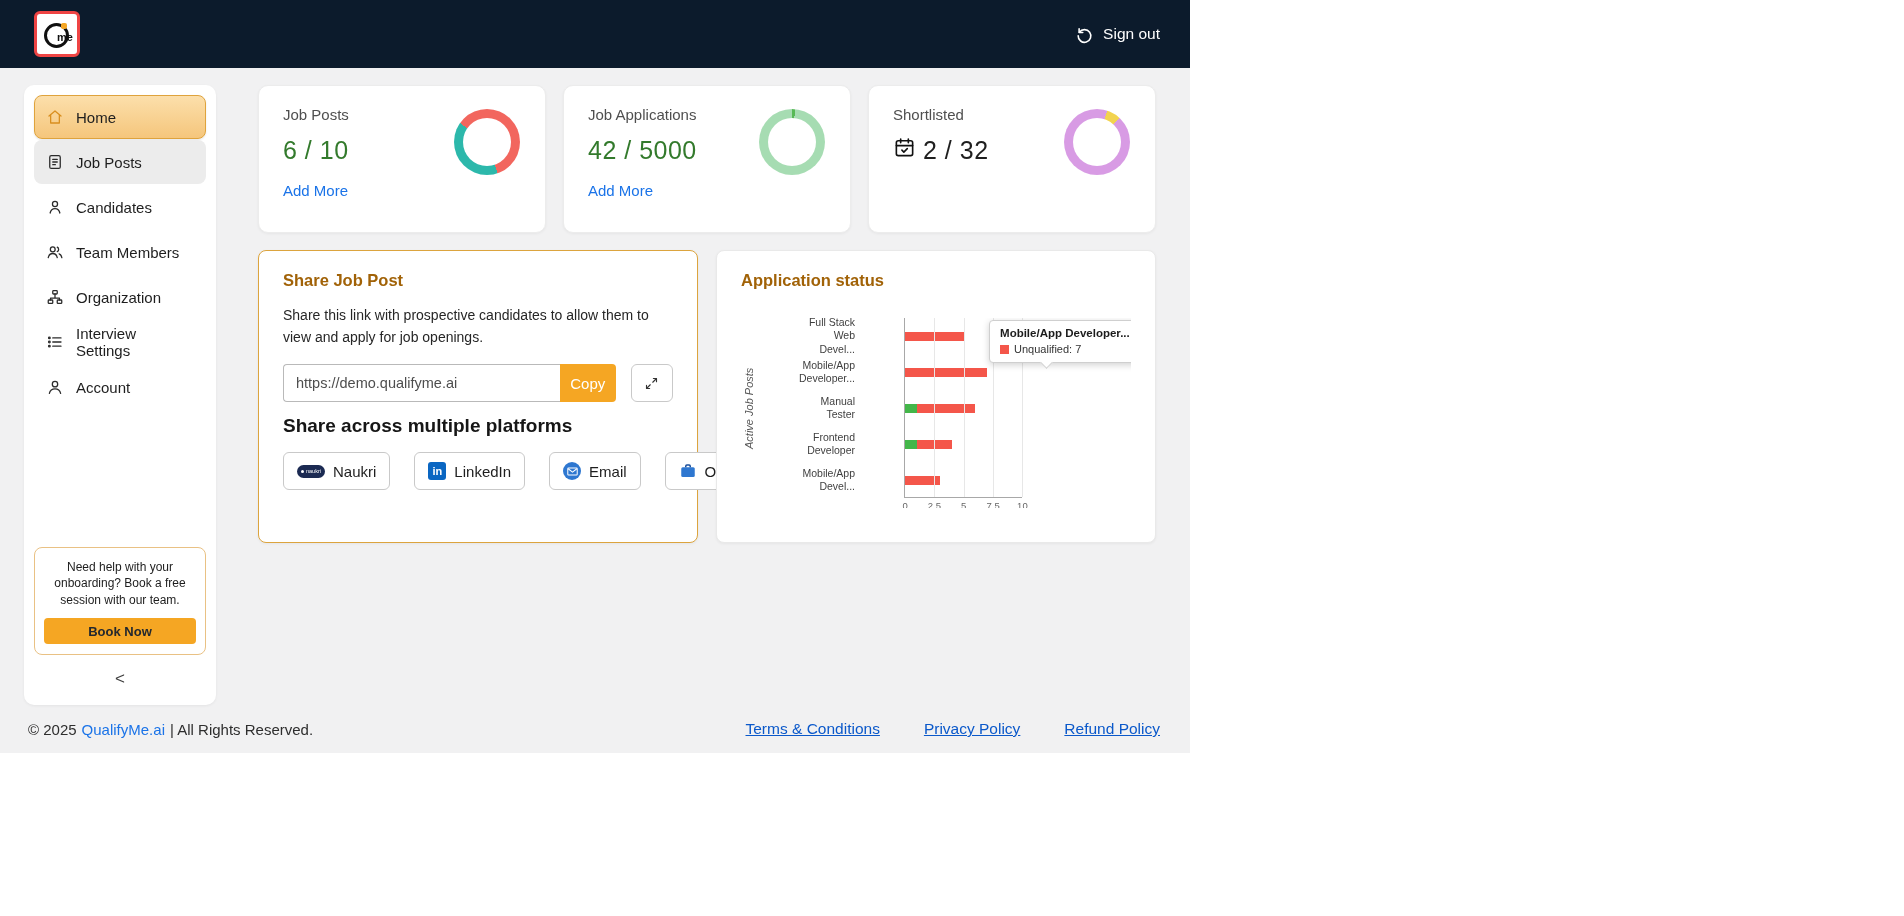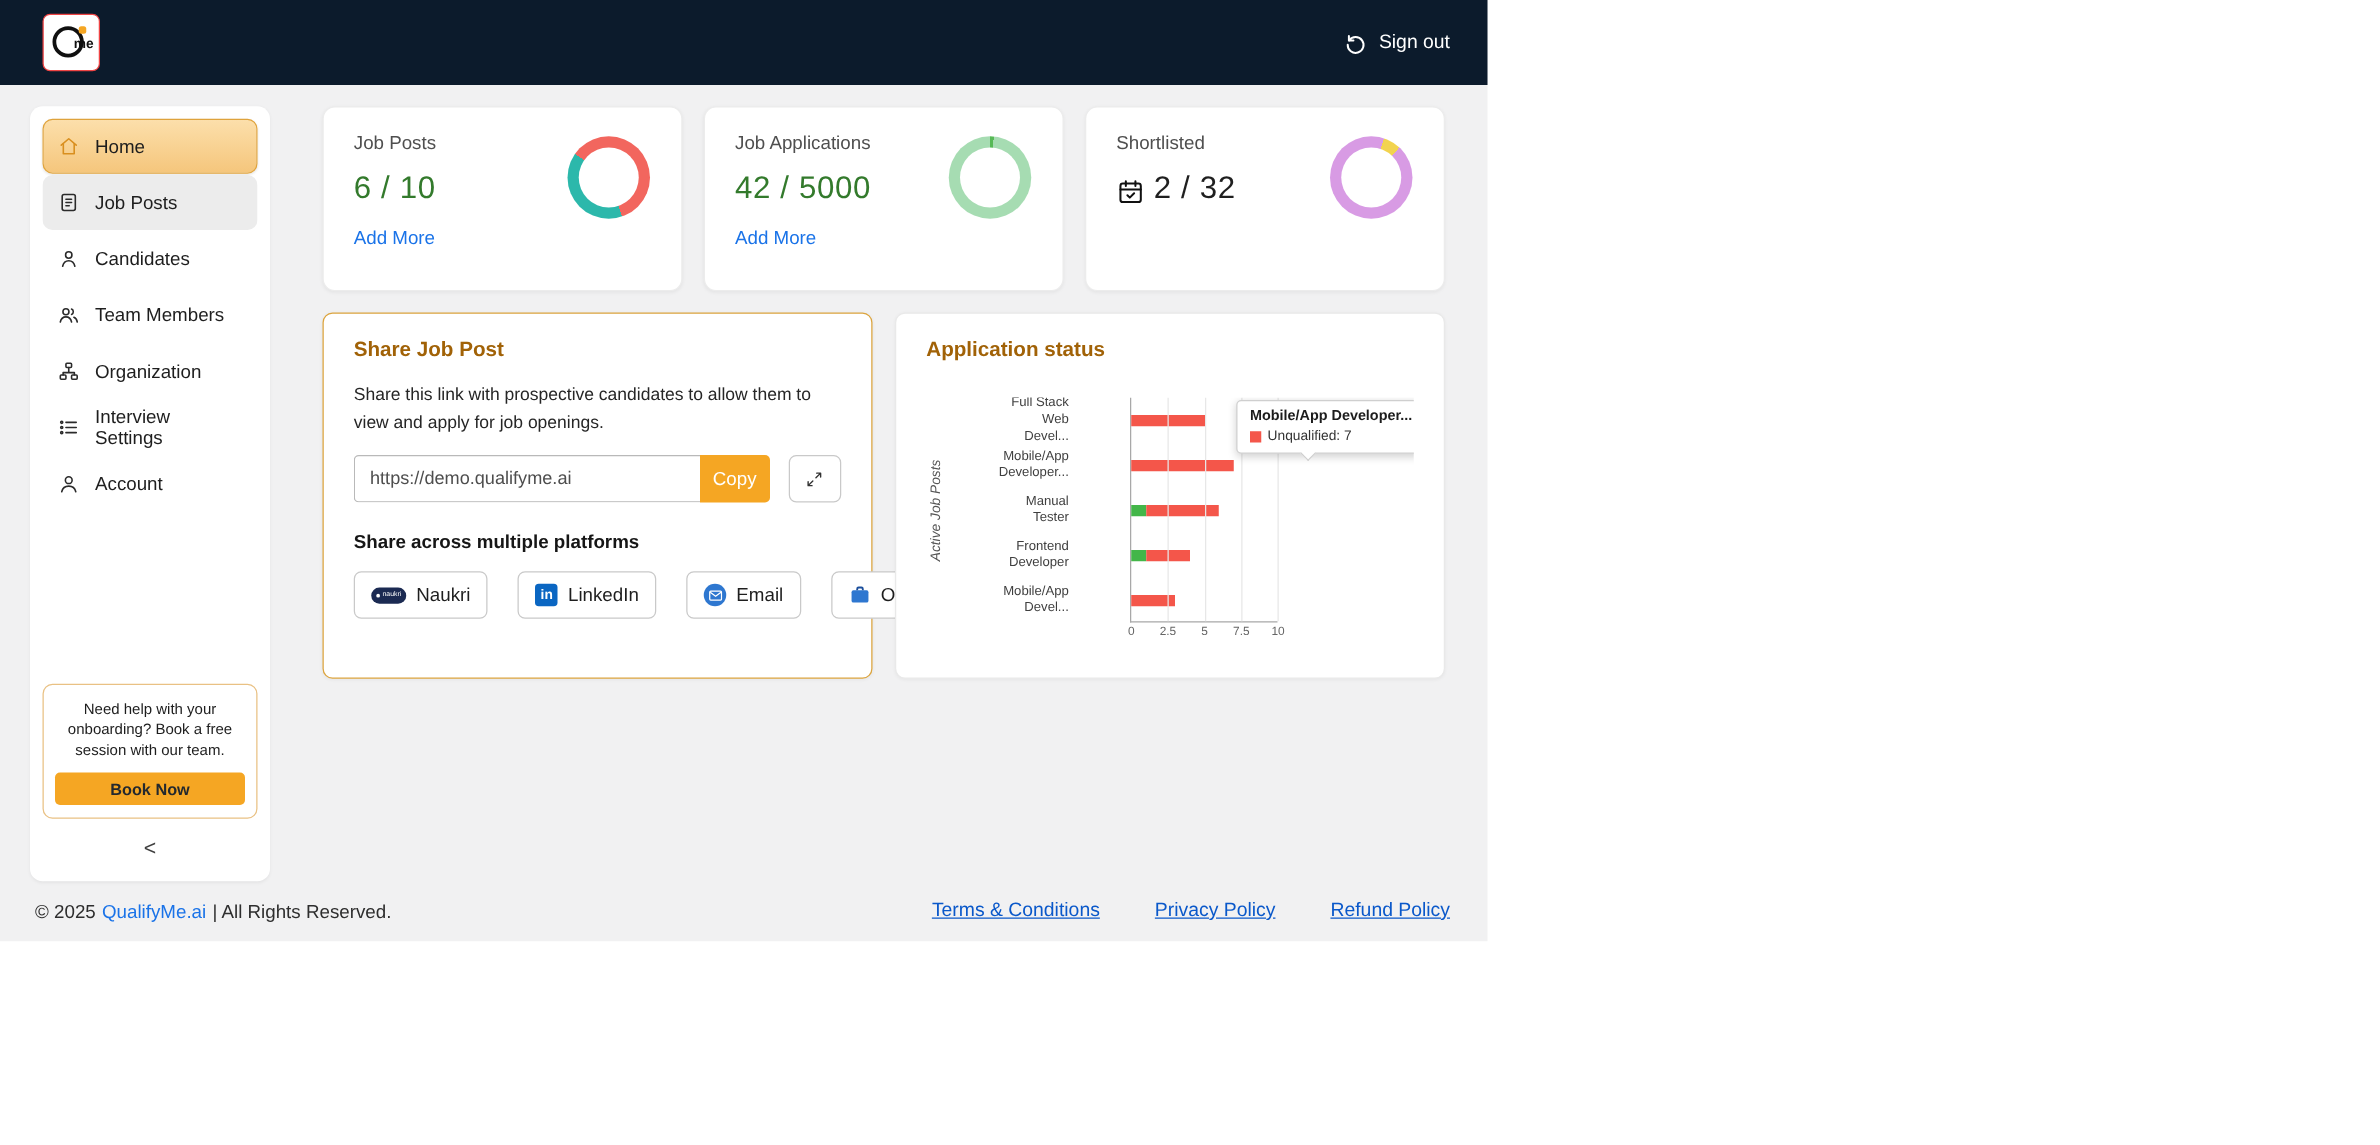--- a/index.html
+++ b/index.html
@@ -2,21 +2,21 @@
 <html><head>
 <meta charset="utf-8">
 <style>
   * { box-sizing: border-box; margin: 0; padding: 0; }
   html,body { width: 1904px; height: 916px; }
   body { background: #ffffff; font-family: "Liberation Sans", sans-serif; overflow: hidden; }
   .app { width: 1190px; background: #f1f1f2; }
 
   
   .navbar { height: 68px; background: #0c1b2c; display: flex; align-items: center; justify-content: space-between; padding: 0 30px 0 34px; }
-  .logo-box { width: 46px; height: 46px; background: #fff; border: 1px solid #ef4444; border-radius: 6px; position: relative; cursor: pointer; }
+  .logo-box { width: 46px; height: 46px; background: #fff; border: 3px solid #ef4444; border-radius: 6px; position: relative; cursor: pointer; }
   .logo-ring { position: absolute; left: 7px; top: 9px; width: 25px; height: 25px; border: 3px solid #101010; border-radius: 50%; }
   .logo-me { position: absolute; right: 4px; top: 17px; font-size: 11px; font-weight: bold; color: #101010; }
   .logo-dot { position: absolute; right: 10px; top: 9px; width: 6px; height: 6px; background: #f5a623; border-radius: 2px; }
   .signout { display: flex; align-items: center; gap: 9px; color: #fff; font-size: 15.5px; cursor: pointer; }
   .signout svg { width: 19px; height: 19px; stroke: #fff; stroke-width: 2; fill: none; stroke-linecap: round; stroke-linejoin: round; }
 
   
   .body-row { display: flex; padding: 17px 18px 0 24px; }
   .content { flex: 1; margin-left: 42px; }
 
@@ -30,39 +30,39 @@
   .help-box { margin-top: auto; border: 1px solid #e9c184; border-radius: 8px; padding: 11px 9px 10px; text-align: center; }
   .help-text { font-size: 12px; color: #1d1d1d; line-height: 1.4; }
   .booknow { margin-top: 9px; width: 100%; height: 26px; background: #f5a623; border: none; border-radius: 4px; font-family: inherit; font-size: 13px; font-weight: bold; color: #23282e; cursor: pointer; }
   .collapse { height: 36px; margin-top: 6px; display: flex; align-items: center; justify-content: center; font-size: 17px; color: #3e3e3e; cursor: pointer; }
 
   
   .stats-grid { display: grid; grid-template-columns: repeat(3, 288px); gap: 17px; }
   .stat-card { position: relative; background: #fff; border: 1px solid #ececec; border-radius: 10px; box-shadow: 0 1px 3px rgba(0,0,0,.05); padding: 20px 24px; min-height: 148px; }
   .stat-card.short { min-height: 116px; }
   .stat-title { font-size: 15px; color: #4f4f4f; }
-  .stat-value { margin-top: 13px; display: flex; align-items: flex-end; gap: 7px; font-size: 25px; font-weight: 500; letter-spacing: .5px; color: #1f1f1f; }
+  .stat-value { margin-top: 13px; display: flex; align-items: flex-start; gap: 7px; font-size: 25px; font-weight: 500; letter-spacing: .5px; color: #1f1f1f; }
   .stat-value svg { width: 23px; height: 23px; stroke: #111; fill: none; stroke-width: 1.7; stroke-linecap: round; stroke-linejoin: round; }
   .stat-link { display: inline-block; margin-top: 17px; color: #1a73e8; font-size: 15px; cursor: pointer; text-decoration: none; }
   .donut { position: absolute; right: 25px; top: 23px; width: 66px; height: 66px; border-radius: 50%; }
   .donut::after { content: ""; position: absolute; inset: 9px; background: #fff; border-radius: 50%; }
 
   
   .bottom-row { display: flex; gap: 18px; margin-top: 17px; }
   .panel { width: 440px; height: 293px; background: #fff; border-radius: 8px; padding: 20px 24px; box-shadow: 0 1px 3px rgba(0,0,0,.05); }
   .share-panel { border: 1.5px solid #dca43e; }
   .status-panel { border: 1px solid #e9e9e9; }
   .panel-title { font-size: 16.5px; font-weight: bold; color: #a16207; }
   .share-desc { margin-top: 15px; font-size: 14px; line-height: 1.55; color: #262626; max-width: 385px; }
   .url-row { margin-top: 16px; display: flex; align-items: center; }
   .url-input { width: 287px; height: 38px; border: 1px solid #b9b9b9; border-right: none; border-radius: 4px 0 0 4px; padding: 0 12px; font-family: inherit; font-size: 14.5px; color: #4e4e4e; outline: none; background: #fff; }
   .copy-btn { width: 58px; height: 38px; background: #f5a623; border: none; border-radius: 0 4px 4px 0; color: #fff; font-family: inherit; font-size: 15px; cursor: pointer; }
   .expand-btn { margin-left: 15px; width: 44px; height: 38px; background: #fff; border: 1px solid #c9c9c9; border-radius: 6px; display: flex; align-items: center; justify-content: center; cursor: pointer; }
   .expand-btn svg { width: 15px; height: 15px; stroke: #333; stroke-width: 1.8; fill: none; stroke-linecap: round; stroke-linejoin: round; }
-  .platforms-heading { margin-top: 23px; font-size: 15px; font-weight: bold; color: #161616; }
+  .platforms-heading { margin-top: 13px; font-size: 19px; font-weight: bold; color: #161616; }
   .platform-row { margin-top: 15px; display: flex; gap: 24px; }
   .platform-btn { height: 38px; background: #fff; border: 1px solid #c9c9c9; border-radius: 6px; display: flex; align-items: center; gap: 8px; padding: 0 13px; font-family: inherit; font-size: 15px; color: #1e1e1e; cursor: pointer; }
   .naukri-pill { width: 28px; height: 13px; background: #1b2a52; border-radius: 7px; color: #fff; font-size: 5.5px; display: flex; align-items: center; justify-content: center; gap: 2px; }
   .naukri-dot { width: 3px; height: 3px; background: #fff; border-radius: 50%; }
   .li-badge { width: 18px; height: 18px; background: #0a66c2; border-radius: 3px; color: #fff; font-size: 11px; font-weight: bold; display: flex; align-items: center; justify-content: center; }
   .email-badge { width: 18px; height: 18px; background: #2e77d0; border-radius: 50%; display: flex; align-items: center; justify-content: center; }
   .email-badge svg { width: 11px; height: 9px; stroke: #fff; stroke-width: 1.3; fill: none; }
   .bag-icon { width: 18px; height: 18px; }
 
   

